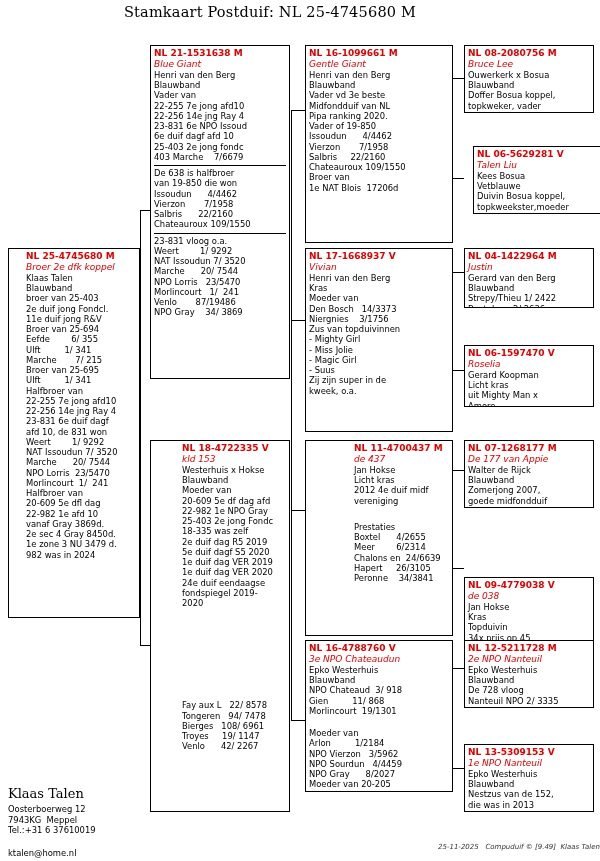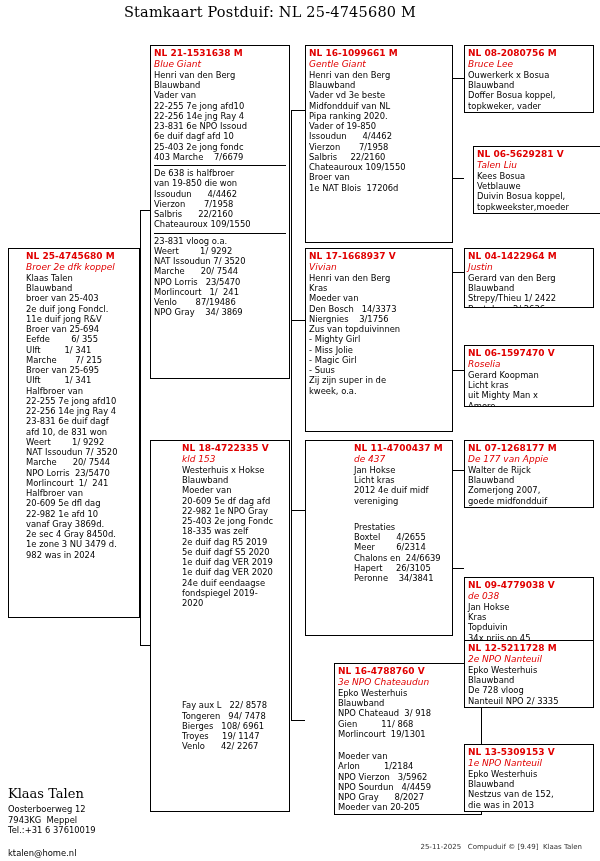--- a/index.html
+++ b/index.html
@@ -50,22 +50,22 @@
   }
   .footer-addr{
     position:absolute;left:8px;top:804px;
     font-size:8.4px;white-space:pre;line-height:1.25;
   }
   .footer-mail{
     position:absolute;left:8px;top:848px;
     font-size:8.4px;
   }
   .footer-right{
-    position:absolute;right:18px;top:843px;
-    font-size:7px;color:#333;white-space:pre;
+    position:absolute;right:0;top:843px;
+    font-size:7px;color:#333;white-space:pre;font-style:italic;
   }
 </style>
 </head>
 <body>
 
 <div class="page">
 
   <div class="title">Stamkaart Postduif: NL  25-4745680 M</div>
 
   <div class="conn" style="left:140px;top:210px;width:10px;height:1.2px;"></div>
@@ -224,21 +224,21 @@
 2012 4e duif midf
 vereniging</div>
     <div class="txt" style="margin-top:16px;">Prestaties
 Boxtel      4/2655
 Meer        6/2314
 Chalons en  24/6639
 Hapert     26/3105
 Peronne    34/3841</div>
   </div>
 
-  <div class="card" style="left:305px;top:663px;width:148px;height:152px;margin-left:29px;">
+  <div class="card" style="left:305px;top:640px;width:148px;height:152px;">
     <div class="ring">NL  16-4788760 V</div>
     <div class="nm">3e NPO Chateaudun</div>
     <div class="txt">Epko Westerhuis
 Blauwband
 NPO Chateaud  3/ 918
 Gien         11/ 868
 Morlincourt  19/1301</div>
     <div class="txt" style="margin-top:12px;">Moeder van
 Arlon         1/2184
 NPO Vierzon   3/5962

